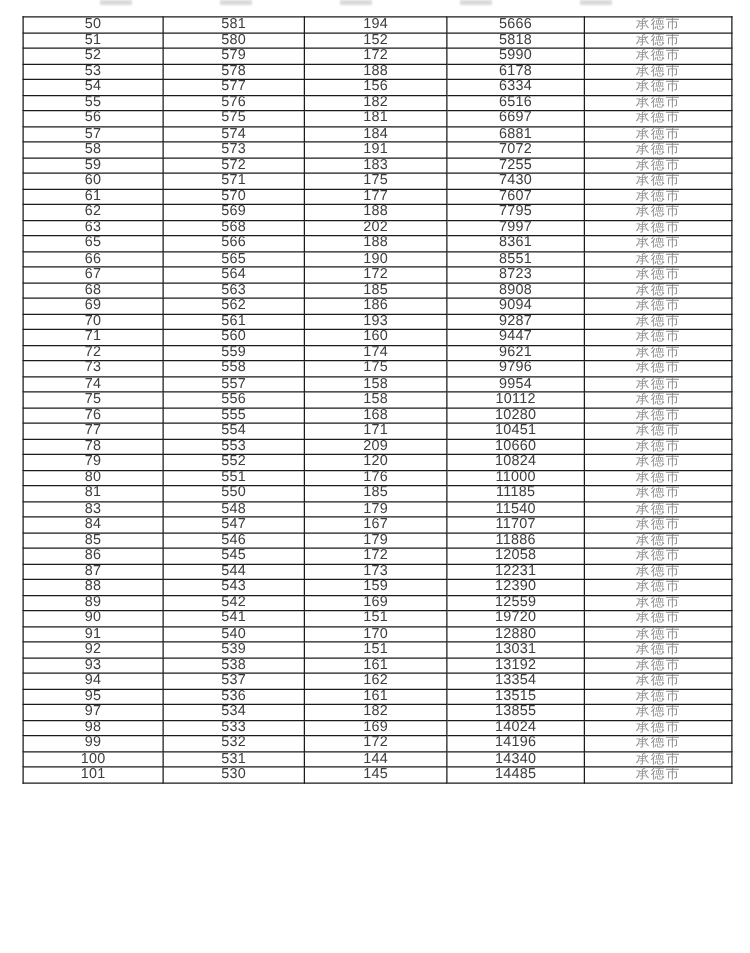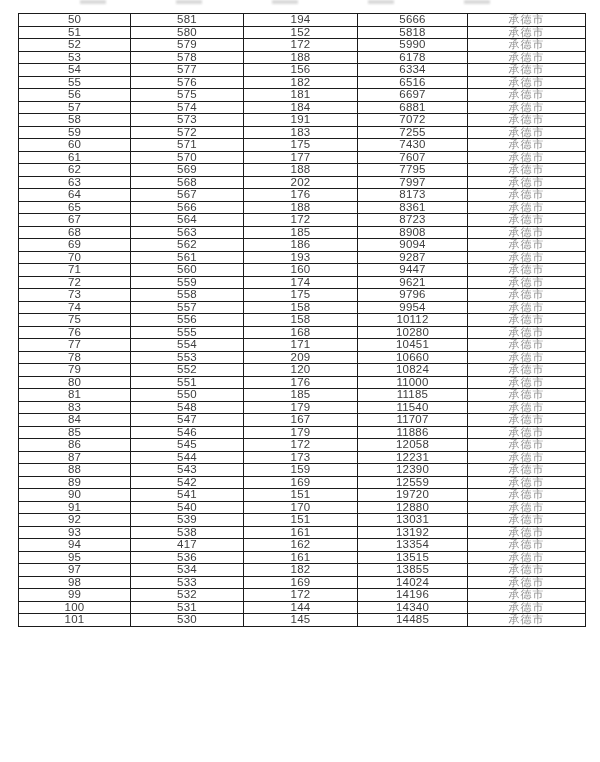--- a/index.html
+++ b/index.html
@@ -174,34 +174,34 @@
           <td class="city">承德市</td>
         </tr>
         <tr>
           <td>63</td>
           <td>568</td>
           <td>202</td>
           <td>7997</td>
           <td class="city">承德市</td>
         </tr>
         <tr>
-          <td>64</td>
-          <td>567</td>
-          <td>176</td>
-          <td>8173</td>
-          <td class="city">承德市</td>
-        </tr>
-        <tr>
           <td>65</td>
           <td>566</td>
           <td>188</td>
           <td>8361</td>
           <td class="city">承德市</td>
         </tr>
         <tr>
+          <td>66</td>
+          <td>565</td>
+          <td>190</td>
+          <td>8551</td>
+          <td class="city">承德市</td>
+        </tr>
+        <tr>
           <td>67</td>
           <td>564</td>
           <td>172</td>
           <td>8723</td>
           <td class="city">承德市</td>
         </tr>
         <tr>
           <td>68</td>
           <td>563</td>
           <td>185</td>
@@ -371,21 +371,21 @@
         </tr>
         <tr>
           <td>93</td>
           <td>538</td>
           <td>161</td>
           <td>13192</td>
           <td class="city">承德市</td>
         </tr>
         <tr>
           <td>94</td>
-          <td>417</td>
+          <td>537</td>
           <td>162</td>
           <td>13354</td>
           <td class="city">承德市</td>
         </tr>
         <tr>
           <td>95</td>
           <td>536</td>
           <td>161</td>
           <td>13515</td>
           <td class="city">承德市</td>

